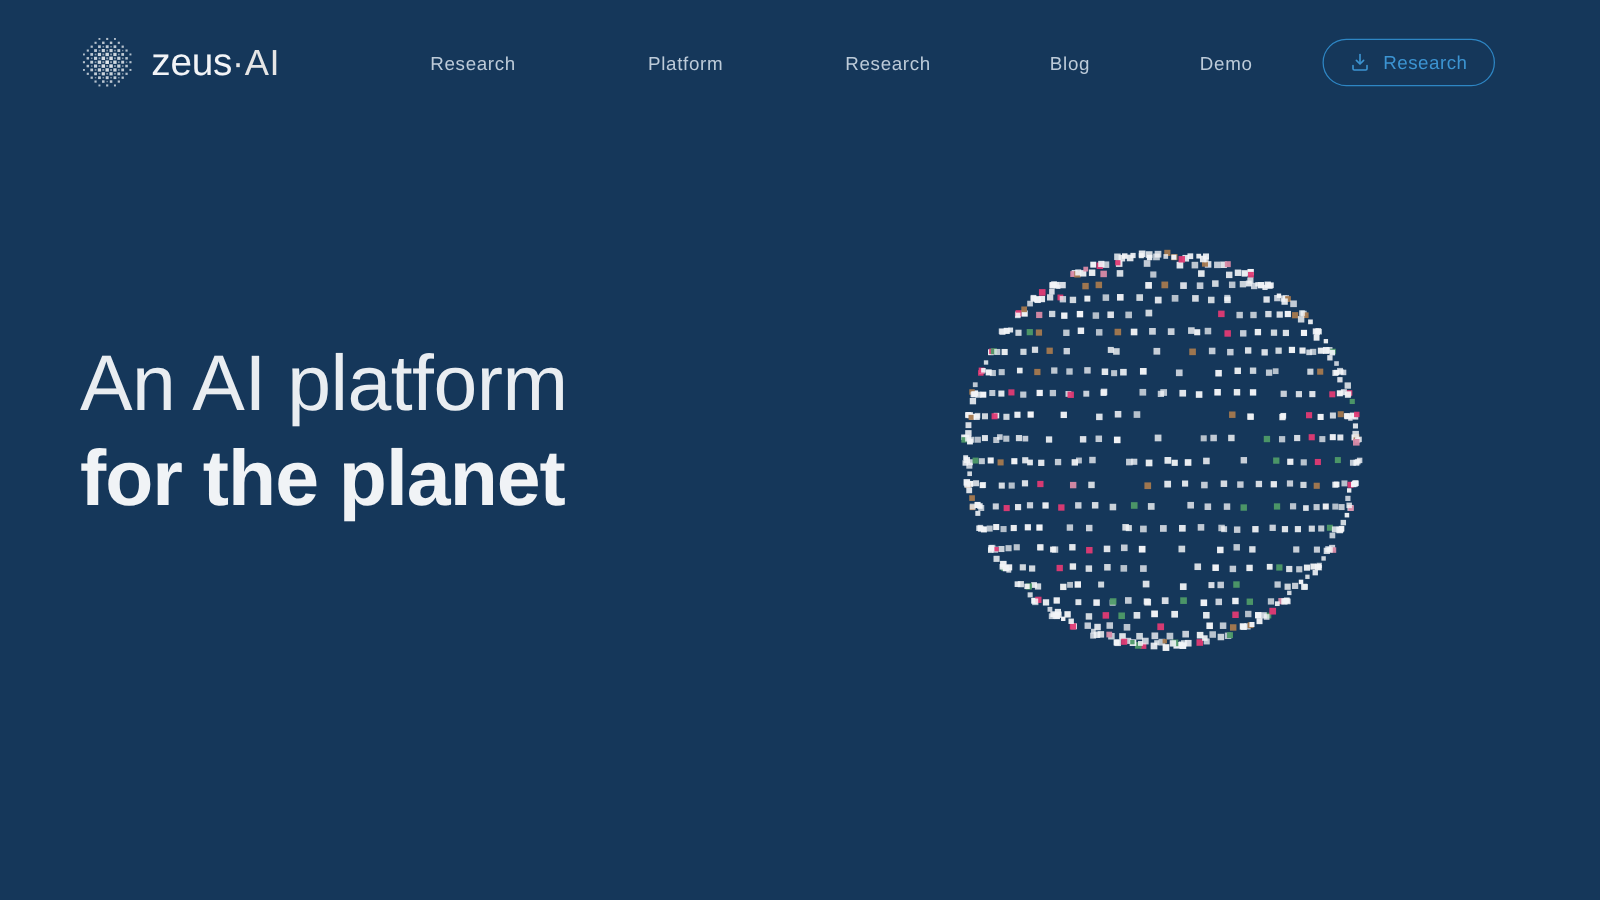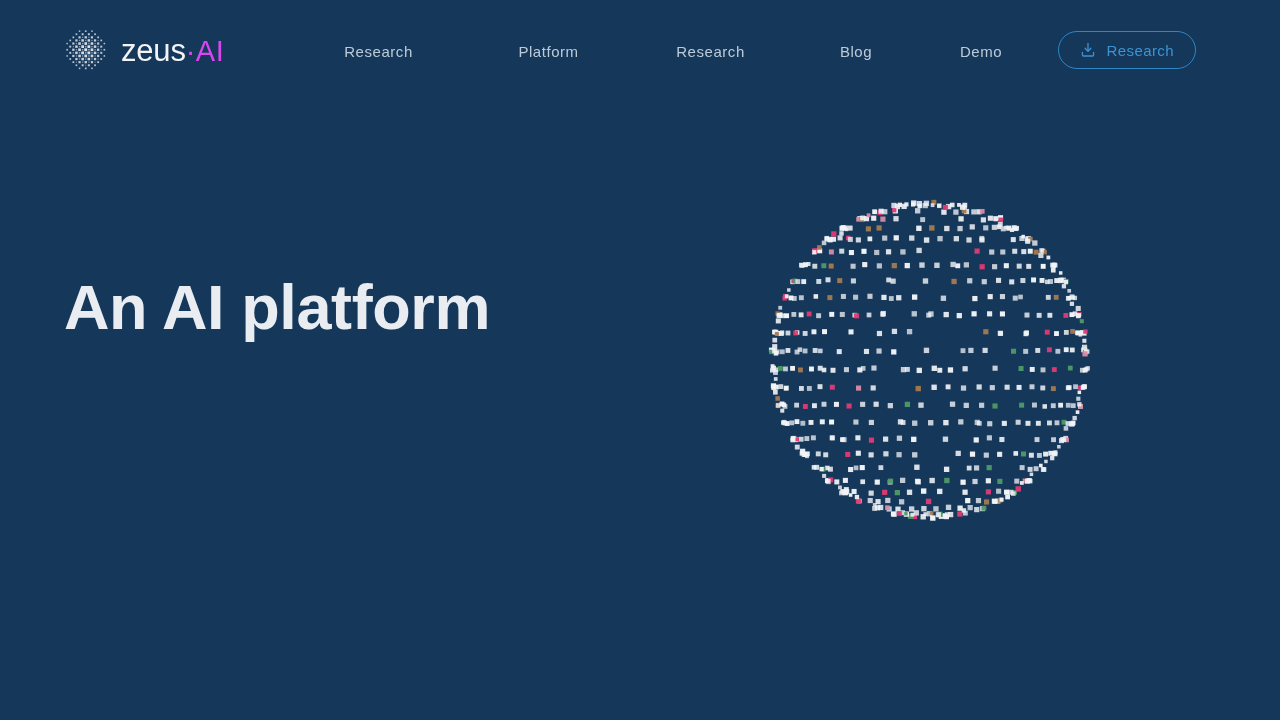--- a/index.html
+++ b/index.html
@@ -56,21 +56,21 @@
     display: flex;
     align-items: baseline;
   }
   .brand-name {
     color: #f2f4f7;
     font-weight: 400;
     font-size: 31px;
     letter-spacing: -0.2px;
   }
   .brand-suffix {
-    color: #d946ef;
+    color: #e5e5e5;
     font-weight: 300;
     font-size: 29px;
     letter-spacing: 0.5px;
   }
 
   .nav {
     position: absolute;
     left: 290px;
     top: 0;
     height: 102px;
@@ -123,21 +123,21 @@
   }
   .headline {
     margin: 0;
     color: #eef1f4;
     line-height: 1.0;
     white-space: nowrap;
   }
   .headline-line1 {
     display: block;
     font-size: 63px;
-    font-weight: 700;
+    font-weight: 400;
     letter-spacing: -0.4px;
     color: #e9edf1;
   }
   .headline-line2 {
     display: block;
     font-size: 63px;
     font-weight: 700;
     letter-spacing: -0.8px;
     color: #f0f3f6;
     margin-top: 13px;
@@ -306,20 +306,21 @@
           <path d="M2.4 10.4v2.6c0 .6.5 1 1 1h9.2c.6 0 1-.4 1-1v-2.6" stroke="#3c94d2" stroke-width="1.3" stroke-linecap="round" stroke-linejoin="round"></path>
         </svg>
       </span>
       <span>Research</span>
     </button>
   </div>
 
   <div class="hero">
     <h1 class="headline">
       <span class="headline-line1">An AI platform</span>
+      <span class="headline-line2">for the planet</span>
     </h1>
   </div>
 
   <div class="globe">
     <svg width="334" height="334" viewBox="0 0 334 334" xmlns="http://www.w3.org/2000/svg" aria-hidden="true">
       <g id="globe-dots">
           <rect x="158.51" y="321.09" width="5.38" height="5.38" fill="#f2f4f7" opacity="0.90"></rect>
           <rect x="168.09" y="322.35" width="5.39" height="5.39" fill="#f2f4f7" opacity="0.99"></rect>
           <rect x="176.74" y="320.54" width="5.35" height="5.35" fill="#f2f4f7" opacity="0.96"></rect>
           <rect x="181.66" y="320.85" width="5.33" height="5.33" fill="#f2f4f7" opacity="0.99"></rect>

